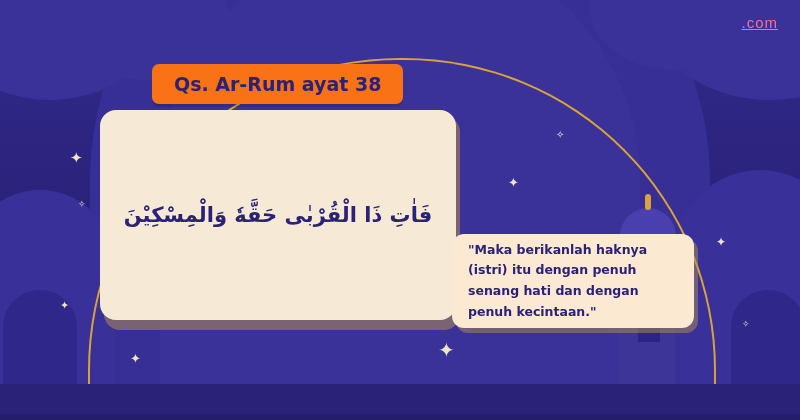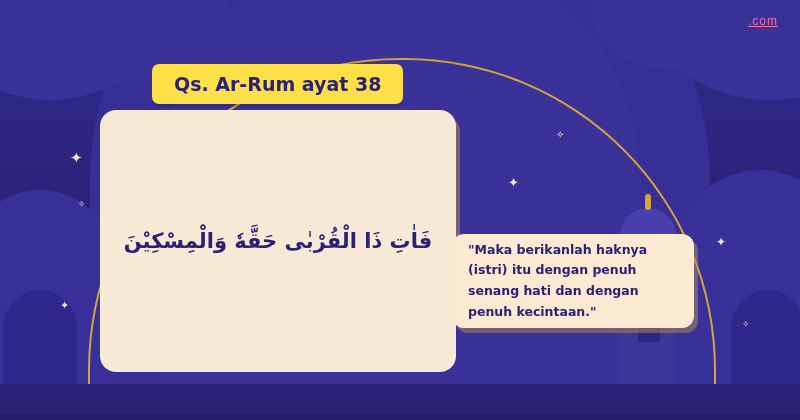--- a/index.html
+++ b/index.html
@@ -179,33 +179,33 @@
     color: #fff;
   }
   .logo-main {
     font-size: 31px;
     font-weight: 700;
     letter-spacing: 0.5px;
     font-family: "DejaVu Sans", sans-serif;
   }
   .logo-main .pink { color: #f2709c; }
   .logo-sub {
-    font-size: 12px;
+    font-size: 15px;
     color: #f2709c;
     margin-top: -4px;
     letter-spacing: 1px;
     text-decoration: underline;
   }
 
   
   .title-ribbon {
     position: absolute;
     left: 152px;
     top: 64px;
-    background: #fde047;
+    background: #f97316;
     color: #2b2278;
     font-weight: 700;
     font-size: 19px;
     padding: 9px 22px;
     border-radius: 7px;
     box-shadow: 0 3px 0 rgba(0,0,0,0.12);
     font-family: "DejaVu Sans", sans-serif;
   }
 
   
@@ -217,21 +217,21 @@
     height: 214px;
     background: #b08d55;
     border-radius: 16px;
     opacity: .55;
   }
   .arabic-card {
     position: absolute;
     left: 100px;
     top: 110px;
     width: 356px;
-    height: 262px;
+    height: 210px;
     background: #f6ead6;
     border-radius: 16px;
     display: flex;
     align-items: center;
     justify-content: center;
     padding: 10px 18px;
     box-sizing: border-box;
   }
   .arabic-text {
     direction: rtl;

